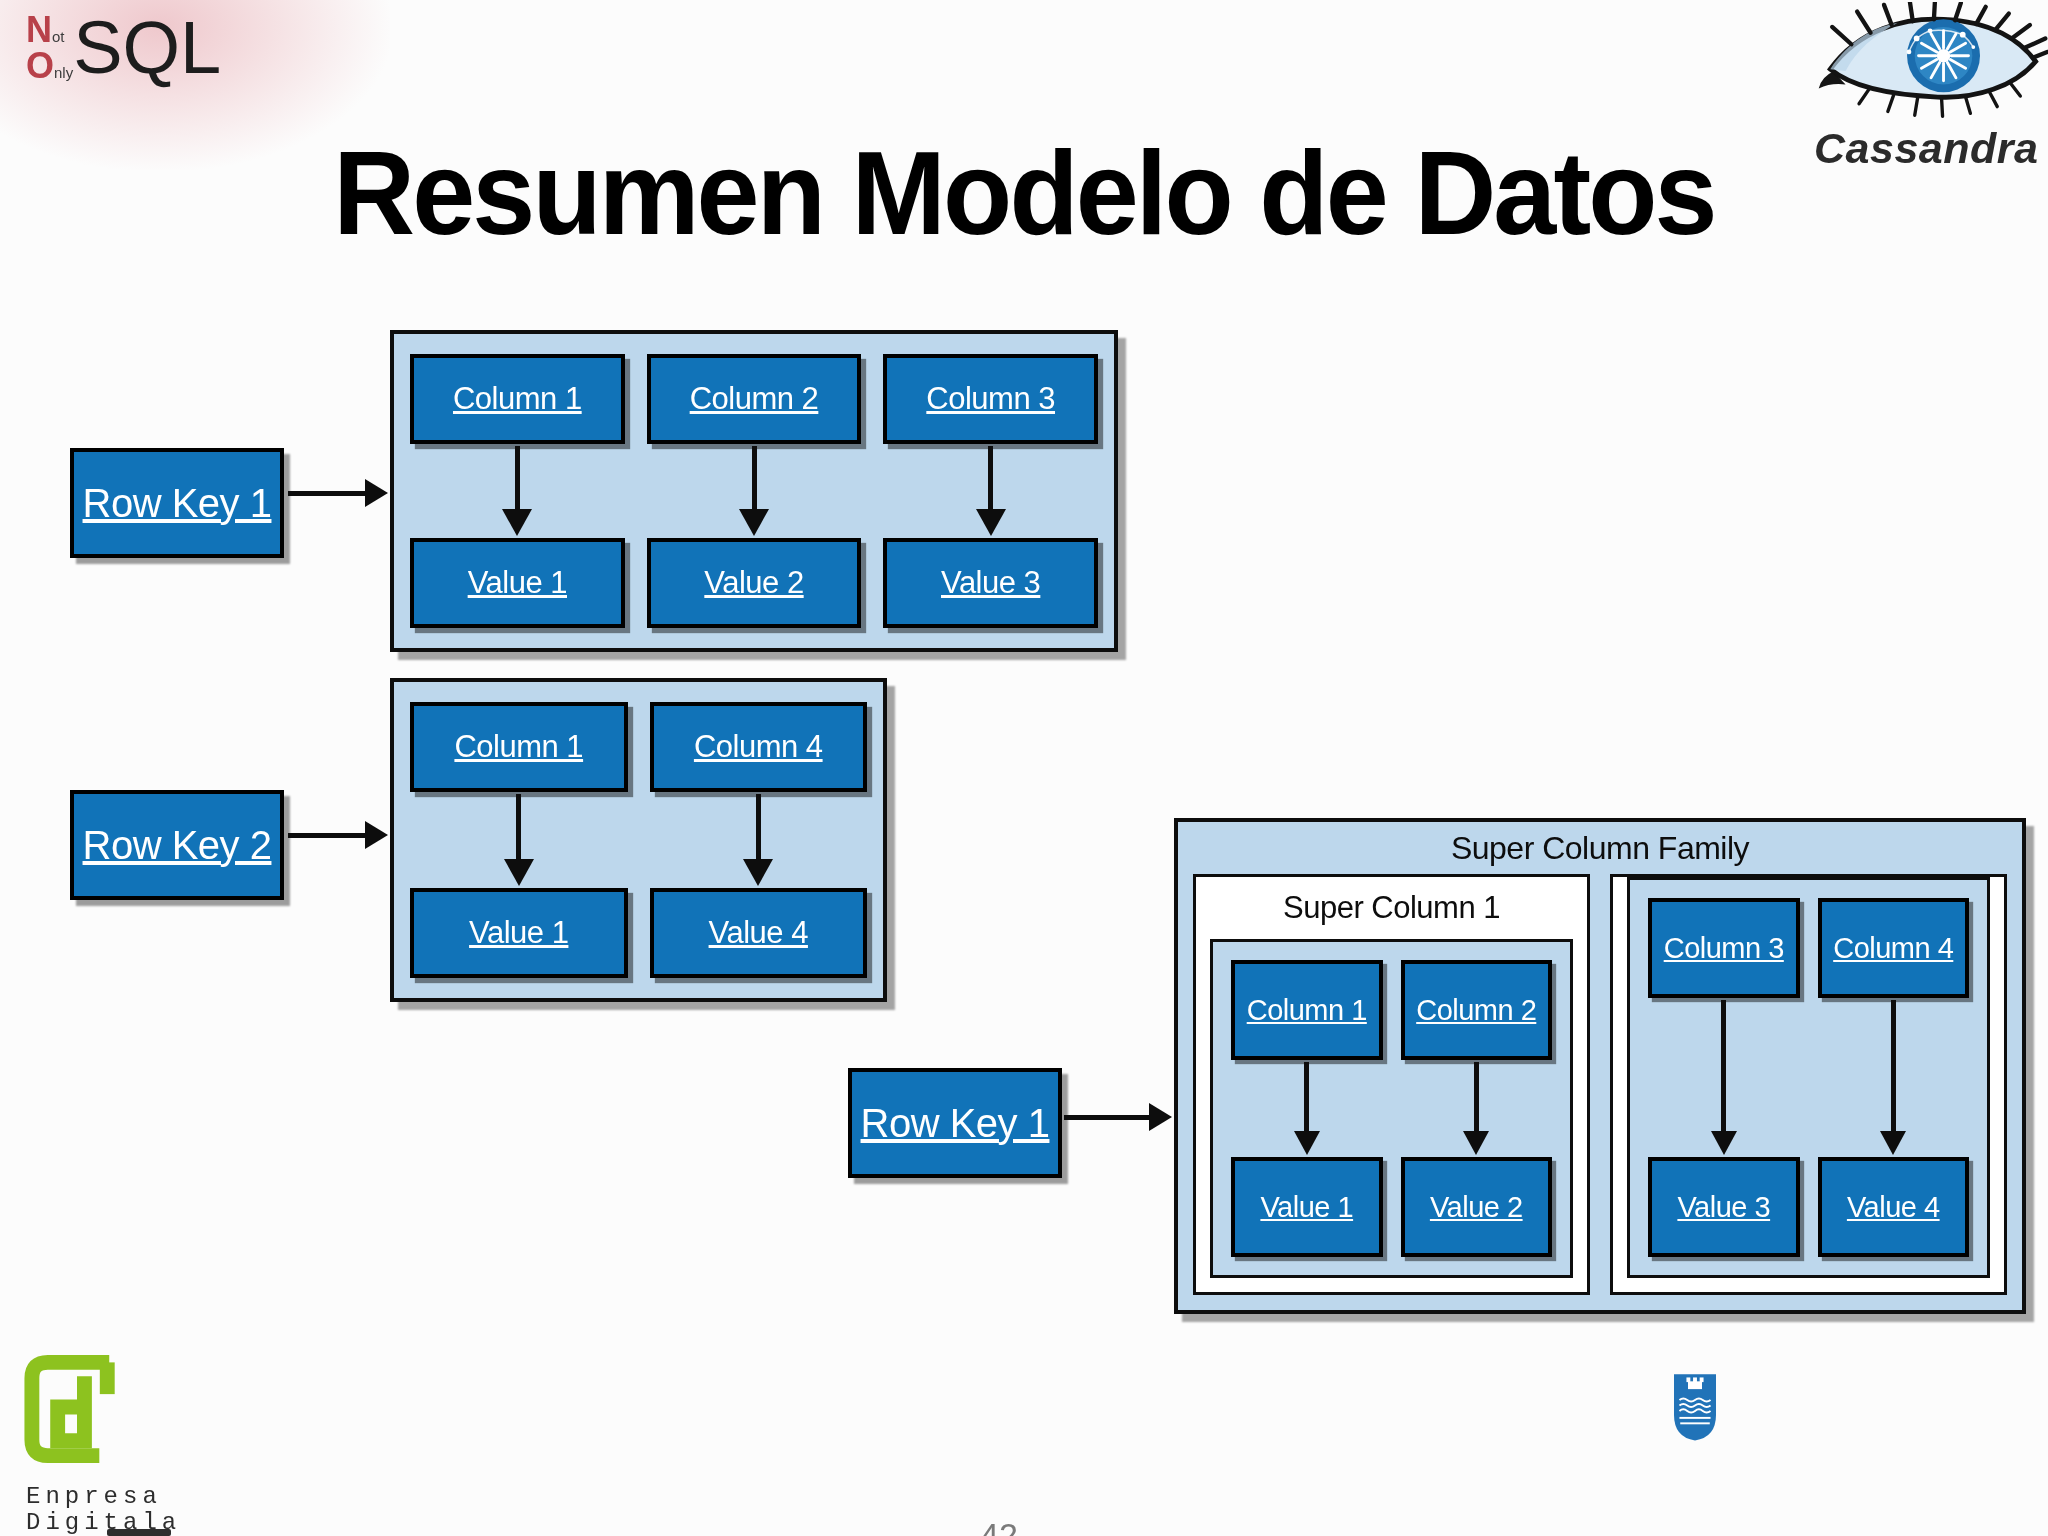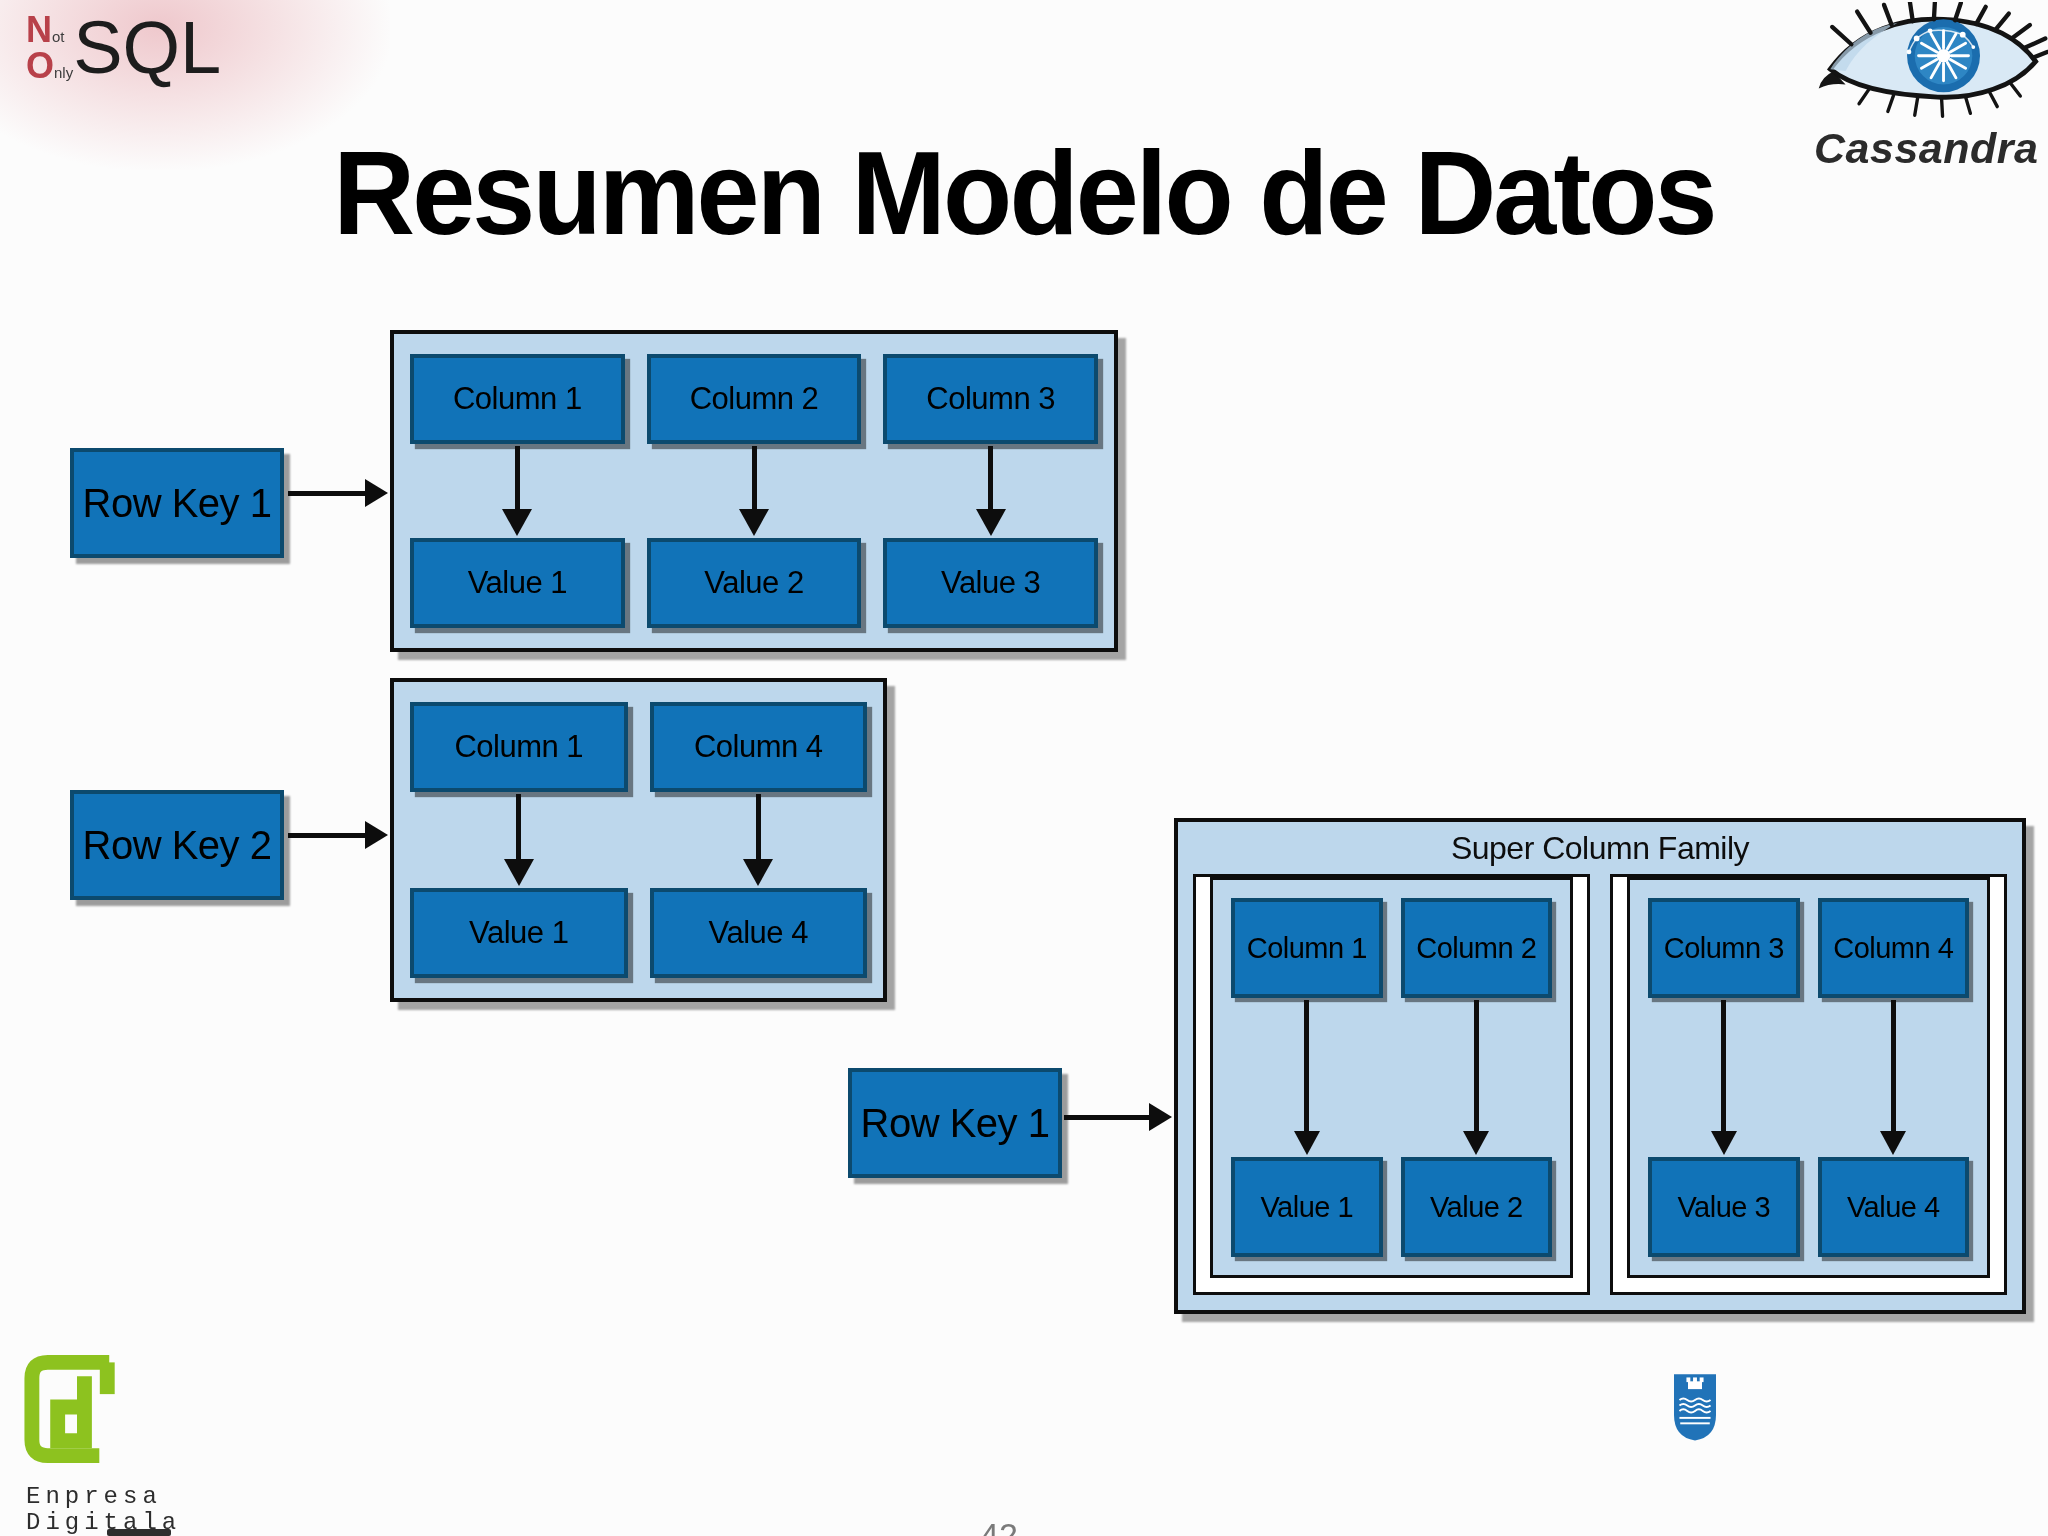--- a/index.html
+++ b/index.html
@@ -29,24 +29,25 @@
     margin-top:-2px; margin-left:2px; letter-spacing:0.5px; white-space:nowrap;
   }
   
   .title {
     position:absolute; top:134px; left:0; width:100%; text-align:center;
     font-size:118px; font-weight:bold; color:#000; letter-spacing:-3px; line-height:1.0;
     transform:scaleX(0.96); transform-origin:50% 50%;
   }
   
   .bluebox {
-    background:#1173b8; border:4px solid #0c4a6e;
+    background:#1173b8; border:4px solid #000000;
     box-shadow:6px 6px 2px rgba(0,0,0,0.38);
-    color:#000000; display:flex; align-items:center; justify-content:center;
+    color:#ffffff; display:flex; align-items:center; justify-content:center;
     letter-spacing:-0.5px;
+    text-decoration:underline;
   }
   .rowkey { position:absolute; width:214px; height:110px; font-size:40px; }
   .panel {
     position:absolute; background:#bdd7ec; border:4px solid #0d0d0d;
     box-shadow:8px 8px 2px rgba(0,0,0,0.35);
     display:flex; flex-direction:column; padding:20px 16px;
   }
   .cells { display:flex; gap:22px; }
   .cell { flex:1; height:90px; font-size:31px; box-shadow:5px 5px 1px rgba(0,0,0,0.45); }
   .arrows { flex:1; display:flex; gap:22px; padding:2px 0; }
@@ -242,20 +243,21 @@
   <div class="harrow a3">
       <div class="hline"></div>
       <div class="hhead"></div>
     </div>
 
   <div class="scf">
     <div class="scf-title">Super Column Family</div>
     <div class="scf-body">
 
       <div class="supercol">
+        <div class="supercol-title">Super Column 1</div>
         <div class="supercol-inner">
           <div class="scells">
             <div class="bluebox scell">Column 1</div>
             <div class="bluebox scell">Column 2</div>
           </div>
           <div class="sarrows">
             <div class="acell">
                 <div class="vline"></div>
                 <div class="vhead vhead-s"></div>
               </div>

